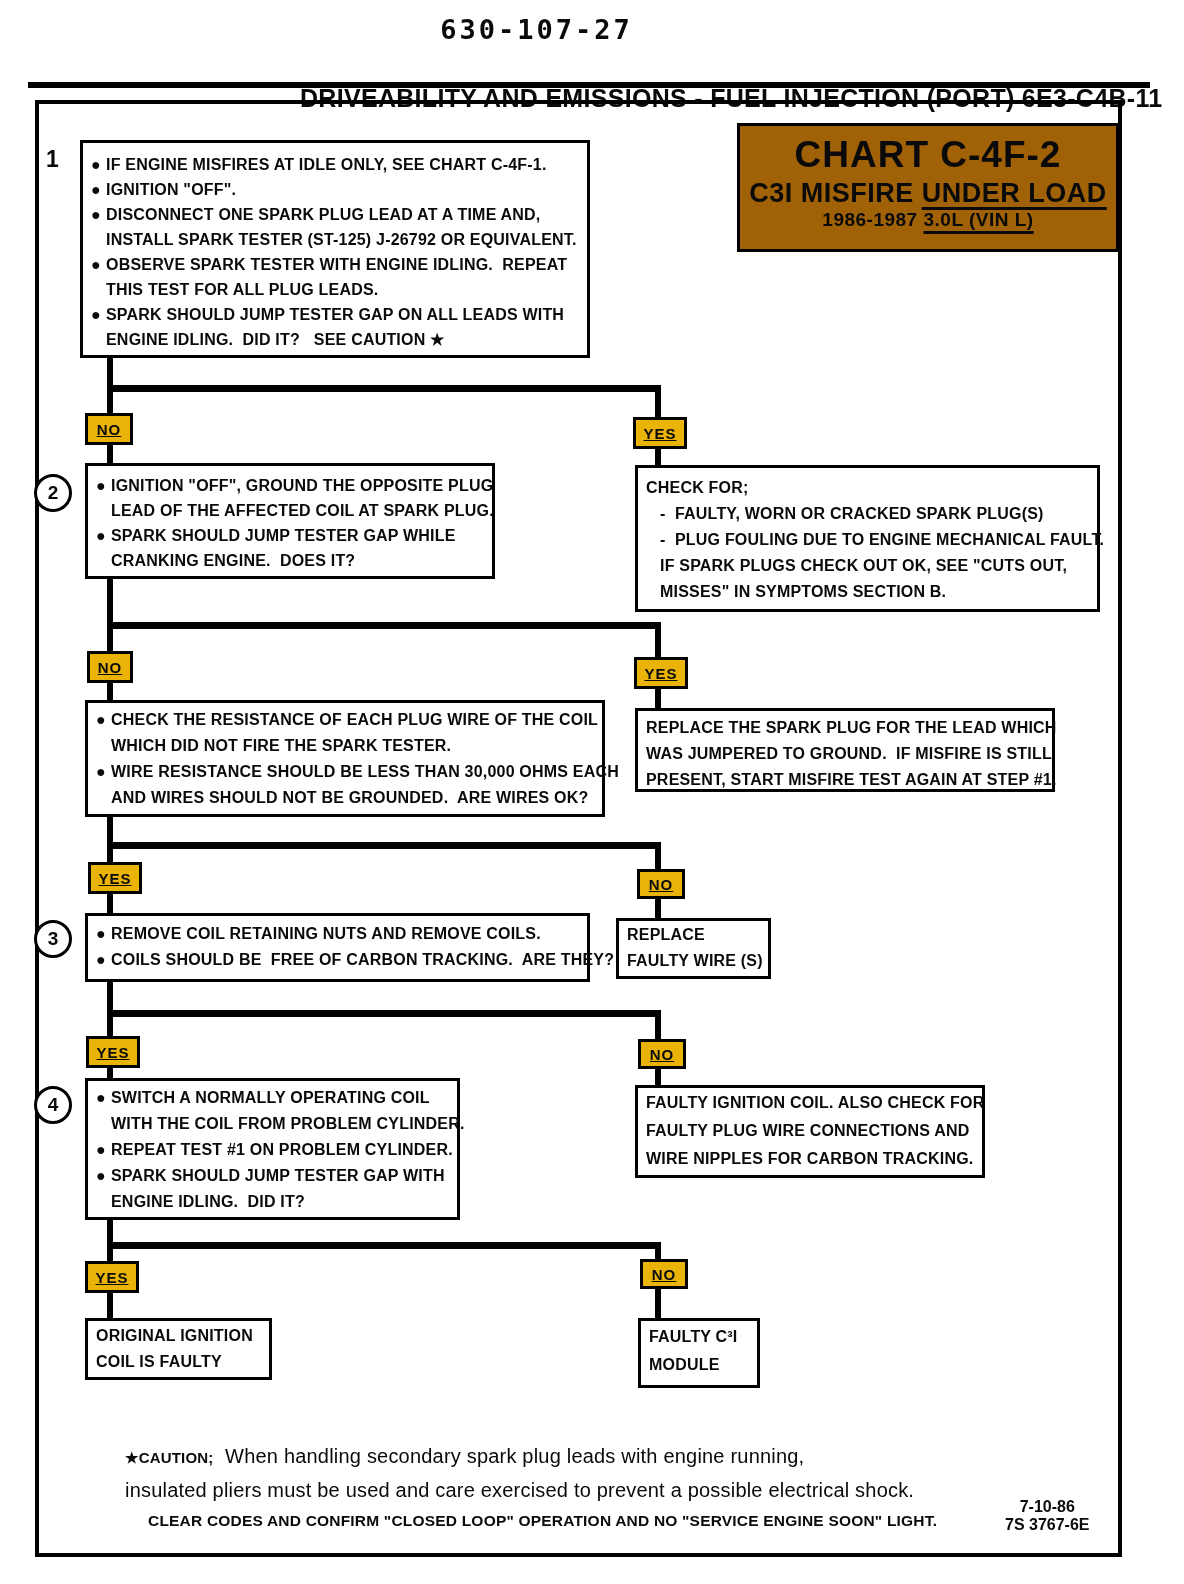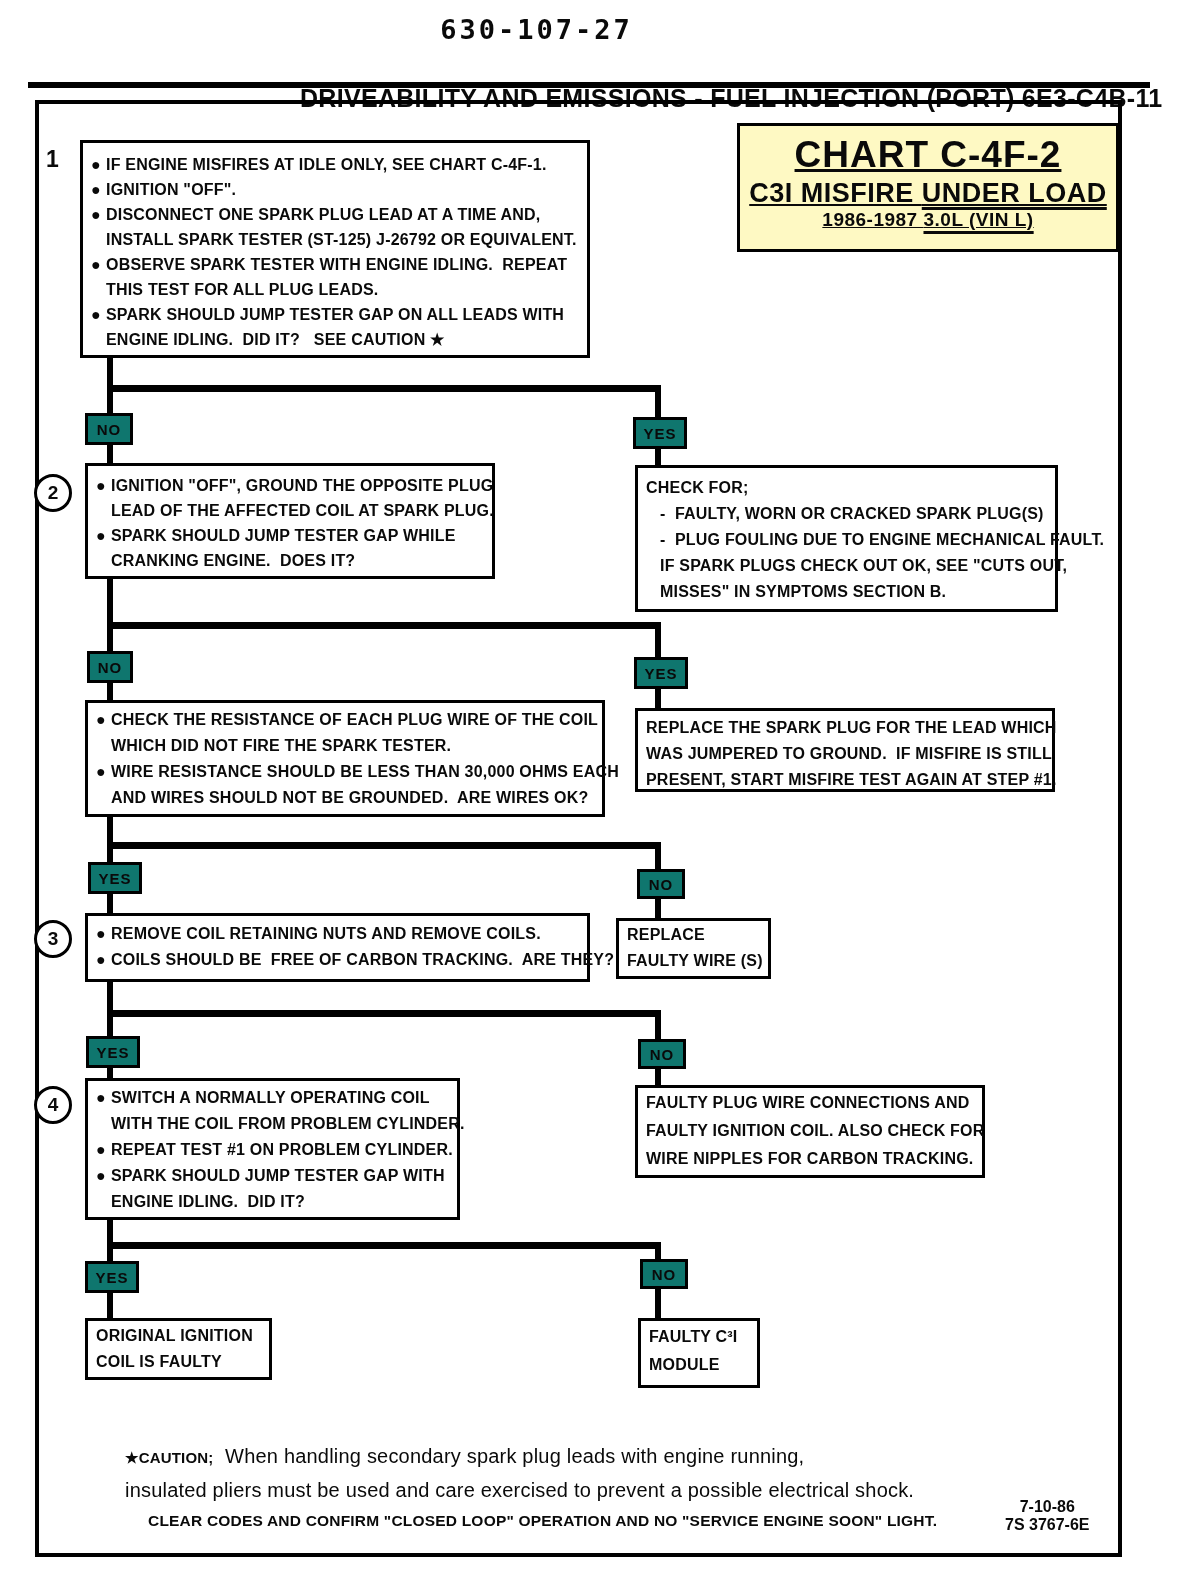--- a/index.html
+++ b/index.html
@@ -8,36 +8,36 @@
     font-family:"Liberation Sans", sans-serif;color:#0a0a0a;overflow:hidden;
   }
   
   .doc-num{position:absolute;left:0;top:14px;width:1073px;text-align:center;
     font-family:"DejaVu Sans Mono", monospace;font-weight:bold;font-size:27px;letter-spacing:3px;}
   .sec-title{position:absolute;left:300px;top:47px;font-weight:bold;font-size:25px;letter-spacing:0.3px;margin-top:37px;}
   .hdr-rule{position:absolute;left:28px;top:82px;width:1122px;height:6px;background:#000;}
   
   .chart-border{position:absolute;left:35px;top:100px;width:1087px;height:1457px;border:4px solid #000;box-sizing:border-box;}
   
-  .title-box{position:absolute;left:737px;top:123px;width:382px;height:129px;border:3px solid #000;box-sizing:border-box;background:#fef9c3;text-align:center;text-decoration:underline;}
+  .title-box{position:absolute;left:737px;top:123px;width:382px;height:129px;border:3px solid #000;box-sizing:border-box;background:#a16207;text-align:center;}
   .tb-1{font-size:37px;font-weight:bold;letter-spacing:1px;margin-top:8px;}
   .tb-2{font-size:27px;font-weight:bold;letter-spacing:0.5px;margin-top:2px;}
   .tb-3{font-size:19px;font-weight:bold;letter-spacing:0.5px;}
   .uline{text-decoration:underline;text-decoration-thickness:3px;text-underline-offset:5px;}
   
   .node{position:absolute;border:3px solid #000;box-sizing:border-box;background:#fff;padding:6px 8px;}
   .ln{display:flex;font-weight:bold;font-size:16px;line-height:25px;letter-spacing:0.2px;}
   .ln .mk{width:15px;flex:none;white-space:pre;}
   .ln .tx{white-space:pre;}
   .ind{padding-left:14px;}
   .lh26 .ln{line-height:26px;}
   .lh28 .ln{line-height:28px;}
   
-  .lbl{position:absolute;border:3px solid #000;box-sizing:border-box;background:#0f766e;
-    display:flex;align-items:center;justify-content:center;font-weight:bold;font-size:15px;letter-spacing:1px;}
+  .lbl{position:absolute;border:3px solid #000;box-sizing:border-box;background:#eab308;
+    display:flex;align-items:center;justify-content:center;font-weight:bold;font-size:15px;letter-spacing:1px;text-decoration:underline;}
   
   .circ{position:absolute;width:38px;height:38px;border:3px solid #000;border-radius:50%;box-sizing:border-box;
     display:flex;align-items:center;justify-content:center;font-weight:bold;font-size:19px;background:#fff;}
   .stepnum{position:absolute;font-weight:bold;font-size:23px;}
   
   .wire{position:absolute;background:#000;}
   
   .caution{position:absolute;left:125px;top:1440px;font-size:20px;line-height:33px;letter-spacing:0.2px;}
   .caution b{font-size:15px;}
   .footer-note{position:absolute;left:148px;top:1512px;font-weight:bold;font-size:15.5px;letter-spacing:0.2px;}
@@ -116,21 +116,21 @@
   <div class="ln">
       <span class="mk">●</span>
       <span class="tx">SPARK SHOULD JUMP TESTER GAP WHILE</span>
     </div>
   <div class="ln">
       <span class="mk"></span>
       <span class="tx">CRANKING ENGINE.  DOES IT?</span>
     </div>
 </div>
 
-<div class="node lh26" style="left:635px;top:465px;width:423px;height:147px;padding-top:7px;">
+<div class="node lh26" style="left:635px;top:465px;width:465px;height:147px;padding-top:7px;">
   <div class="ln">
       <span class="tx">CHECK FOR;</span>
     </div>
   <div class="ln ind">
       <span class="mk">- </span>
       <span class="tx">FAULTY, WORN OR CRACKED SPARK PLUG(S)</span>
     </div>
   <div class="ln ind">
       <span class="mk">- </span>
       <span class="tx">PLUG FOULING DUE TO ENGINE MECHANICAL FAULT.</span>
@@ -241,24 +241,24 @@
       <span class="tx">SPARK SHOULD JUMP TESTER GAP WITH</span>
     </div>
   <div class="ln">
       <span class="mk"></span>
       <span class="tx">ENGINE IDLING.  DID IT?</span>
     </div>
 </div>
 
 <div class="node lh28" style="left:635px;top:1085px;width:350px;height:93px;padding-top:1px;">
   <div class="ln">
+      <span class="tx">FAULTY IGNITION COIL. ALSO CHECK FOR</span>
+    </div>
+  <div class="ln">
       <span class="tx">FAULTY PLUG WIRE CONNECTIONS AND</span>
-    </div>
-  <div class="ln">
-      <span class="tx">FAULTY IGNITION COIL. ALSO CHECK FOR</span>
     </div>
   <div class="ln">
       <span class="tx">WIRE NIPPLES FOR CARBON TRACKING.</span>
     </div>
 </div>
 
 <div class="wire" style="left:107px;top:1220px;width:6px;height:41px;"></div>
 <div class="wire" style="left:107px;top:1242px;width:554px;height:7px;"></div>
 <div class="wire" style="left:655px;top:1242px;width:6px;height:17px;"></div>
 <div class="wire" style="left:107px;top:1293px;width:6px;height:25px;"></div>

